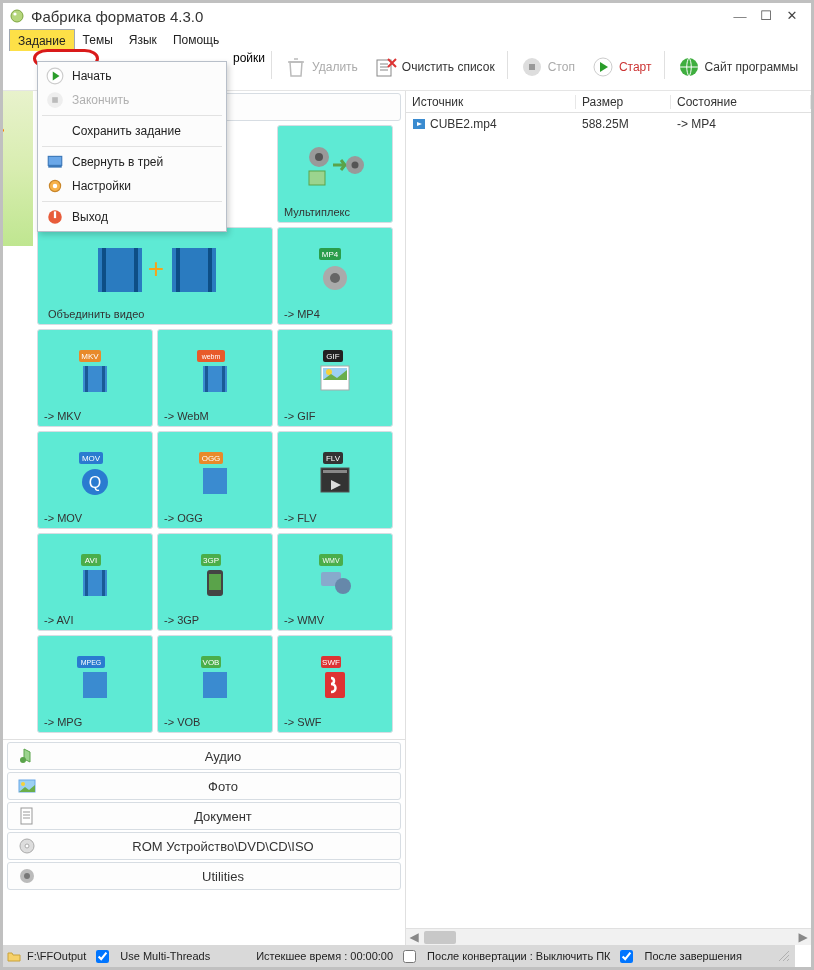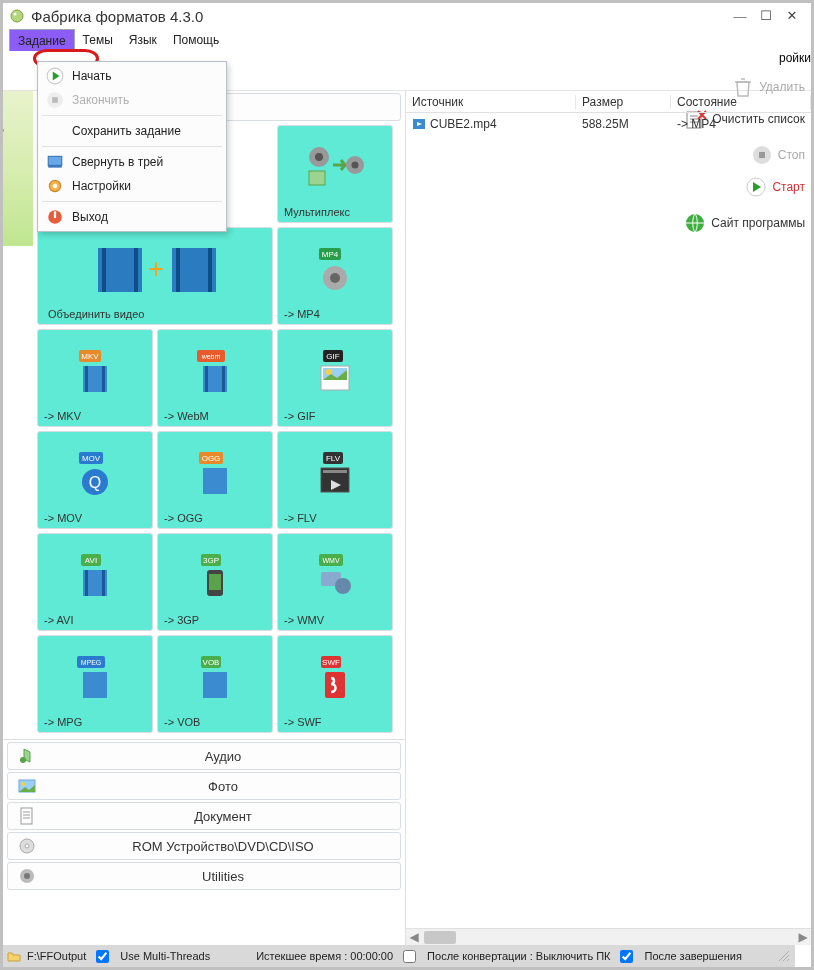--- a/index.html
+++ b/index.html
@@ -34,40 +34,39 @@
     align-items: stretch;
     padding-left: 6px;
     background: #fff;
   }
   .menubar .menu-item {
     padding: 3px 8px; font-size: 12px; color:#222;
     display:flex; align-items:center;
   }
   
   .menu-item.selected {
-    background:#8b5cf6;
+    background:#fde047;
     border: 1px solid #a0a8b3;
     border-bottom: none;
   }
   .menu-highlight-ring {
     position:absolute;
     border:3px solid #d91a1a;
     border-radius:18px / 12px;
     pointer-events:none;
   }
   
   .toolbar {
     height: 40px;
     background: #fff;
     border-bottom: 1px solid #e5e5e5;
     display:flex;
-    align-items:flex-end;
+    align-items:flex-start;
     padding-left: 230px; 
     gap: 4px;
-    flex-direction: column;
   }
   .tb-btn {
     display:flex;
     align-items:center;
     gap:4px;
     padding:2px 6px;
     height:32px;
     font-size:12px;
     color:#333;
   }

